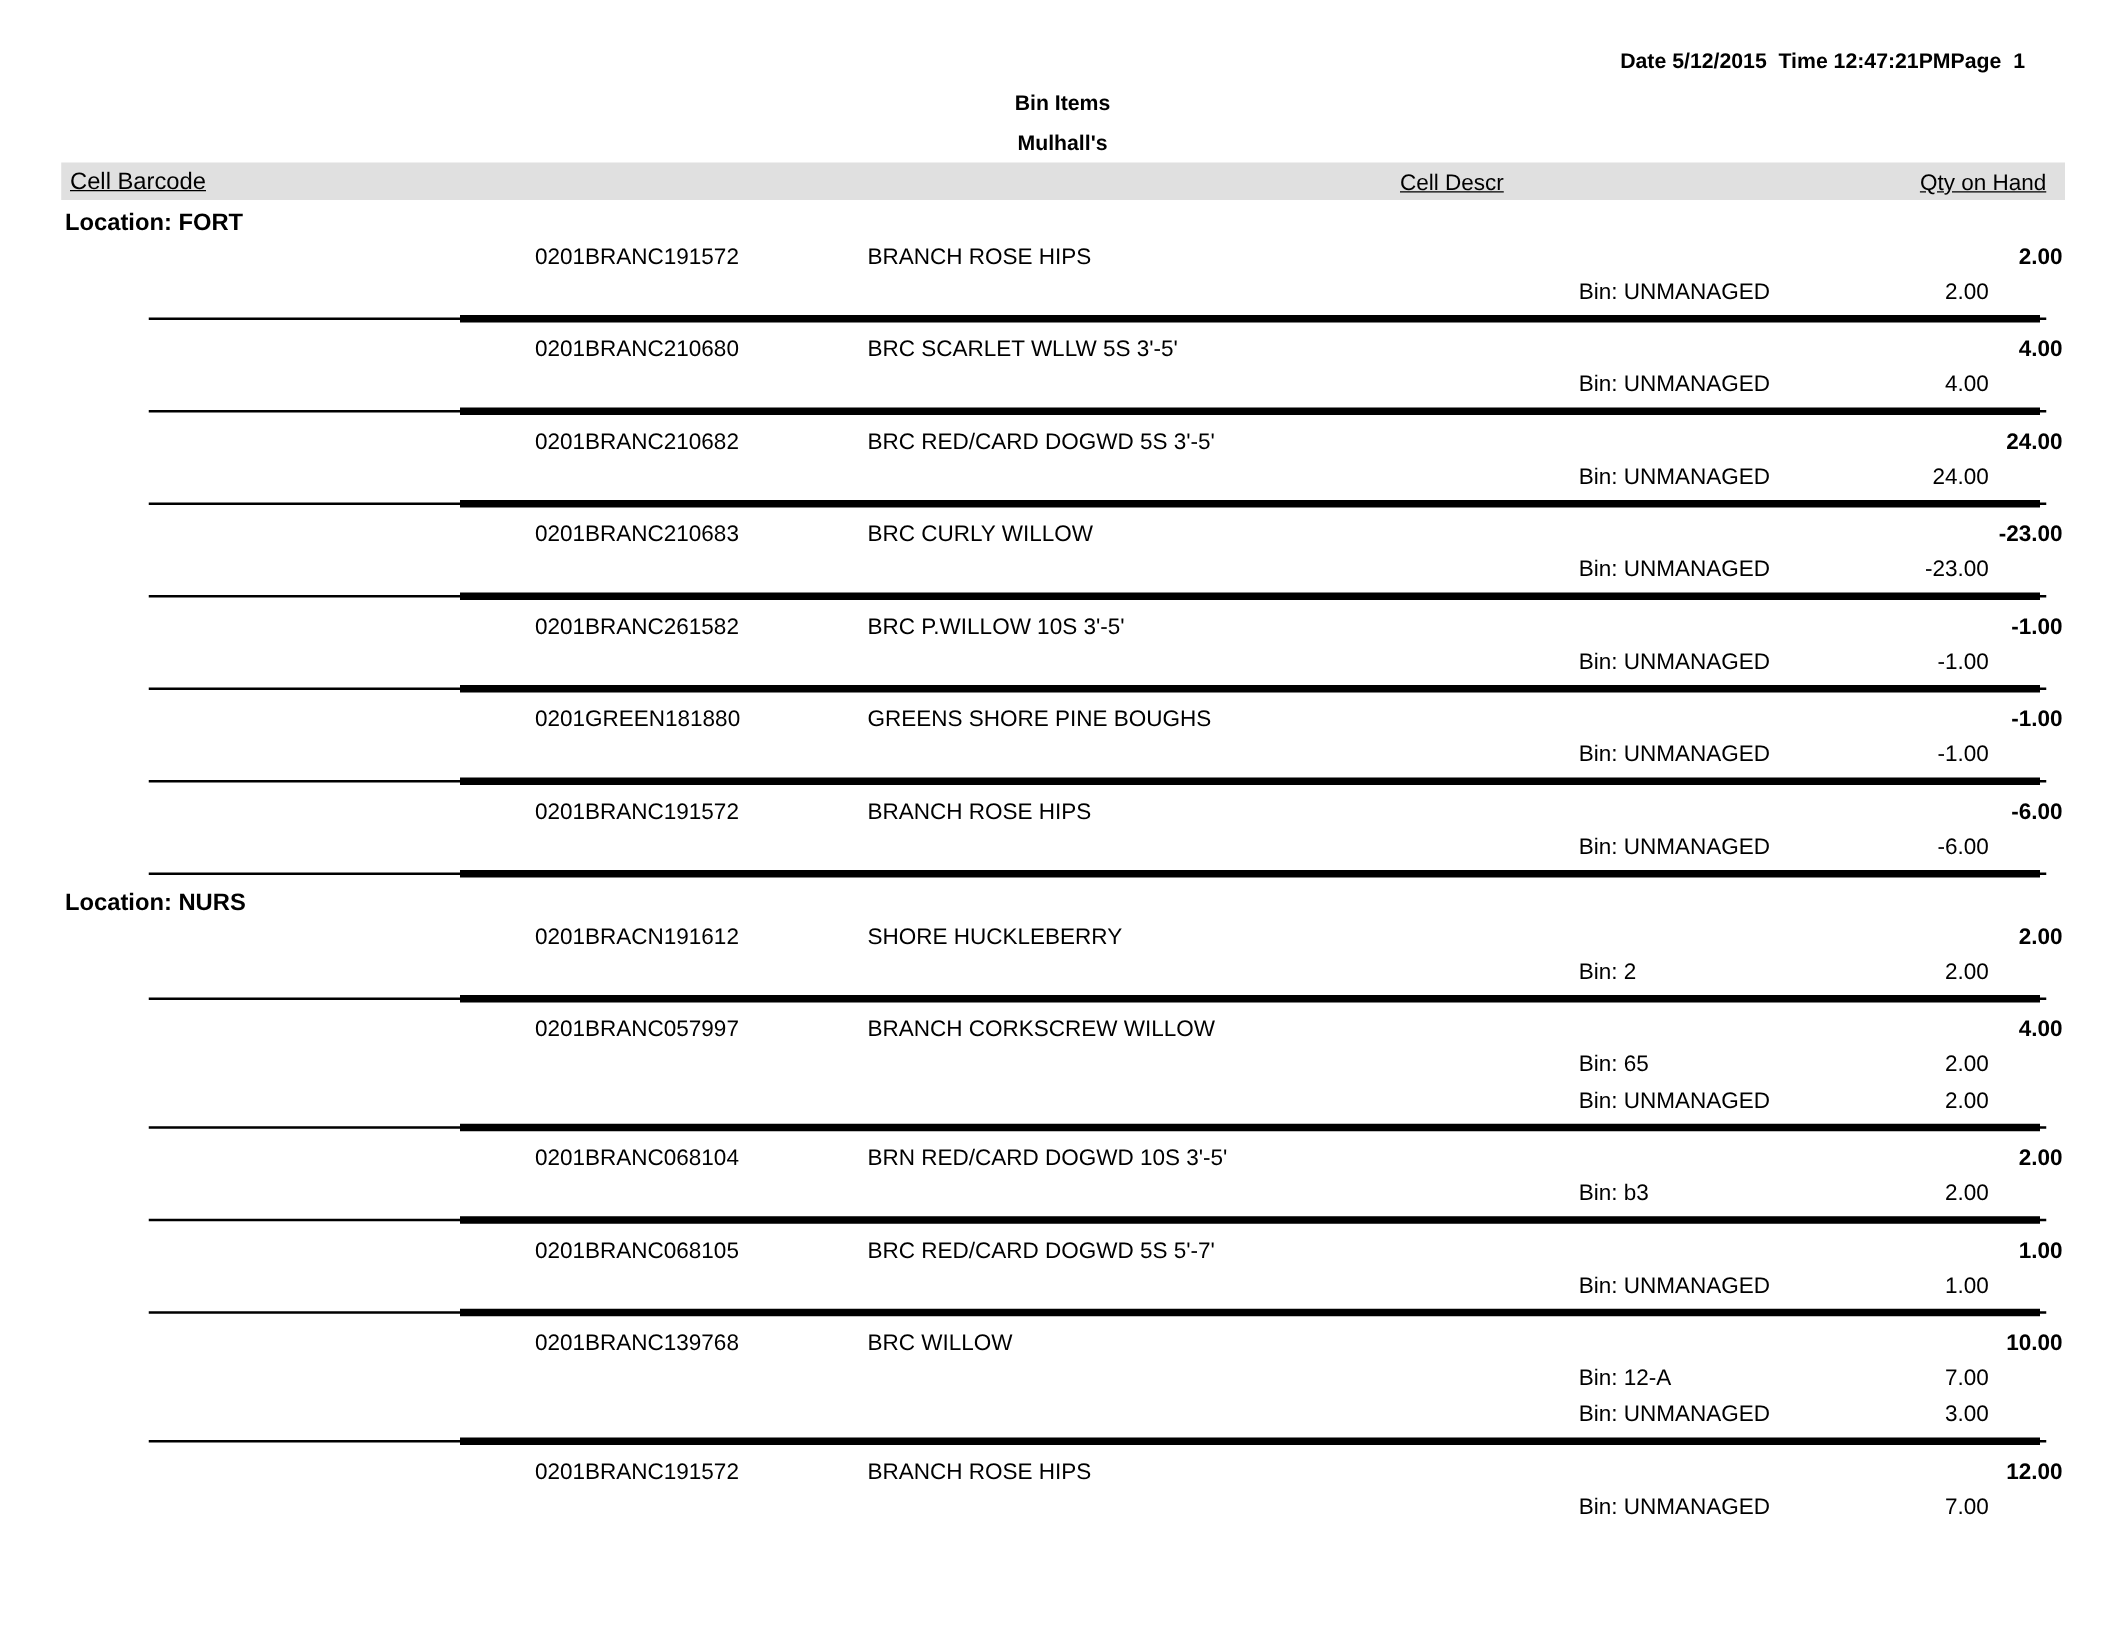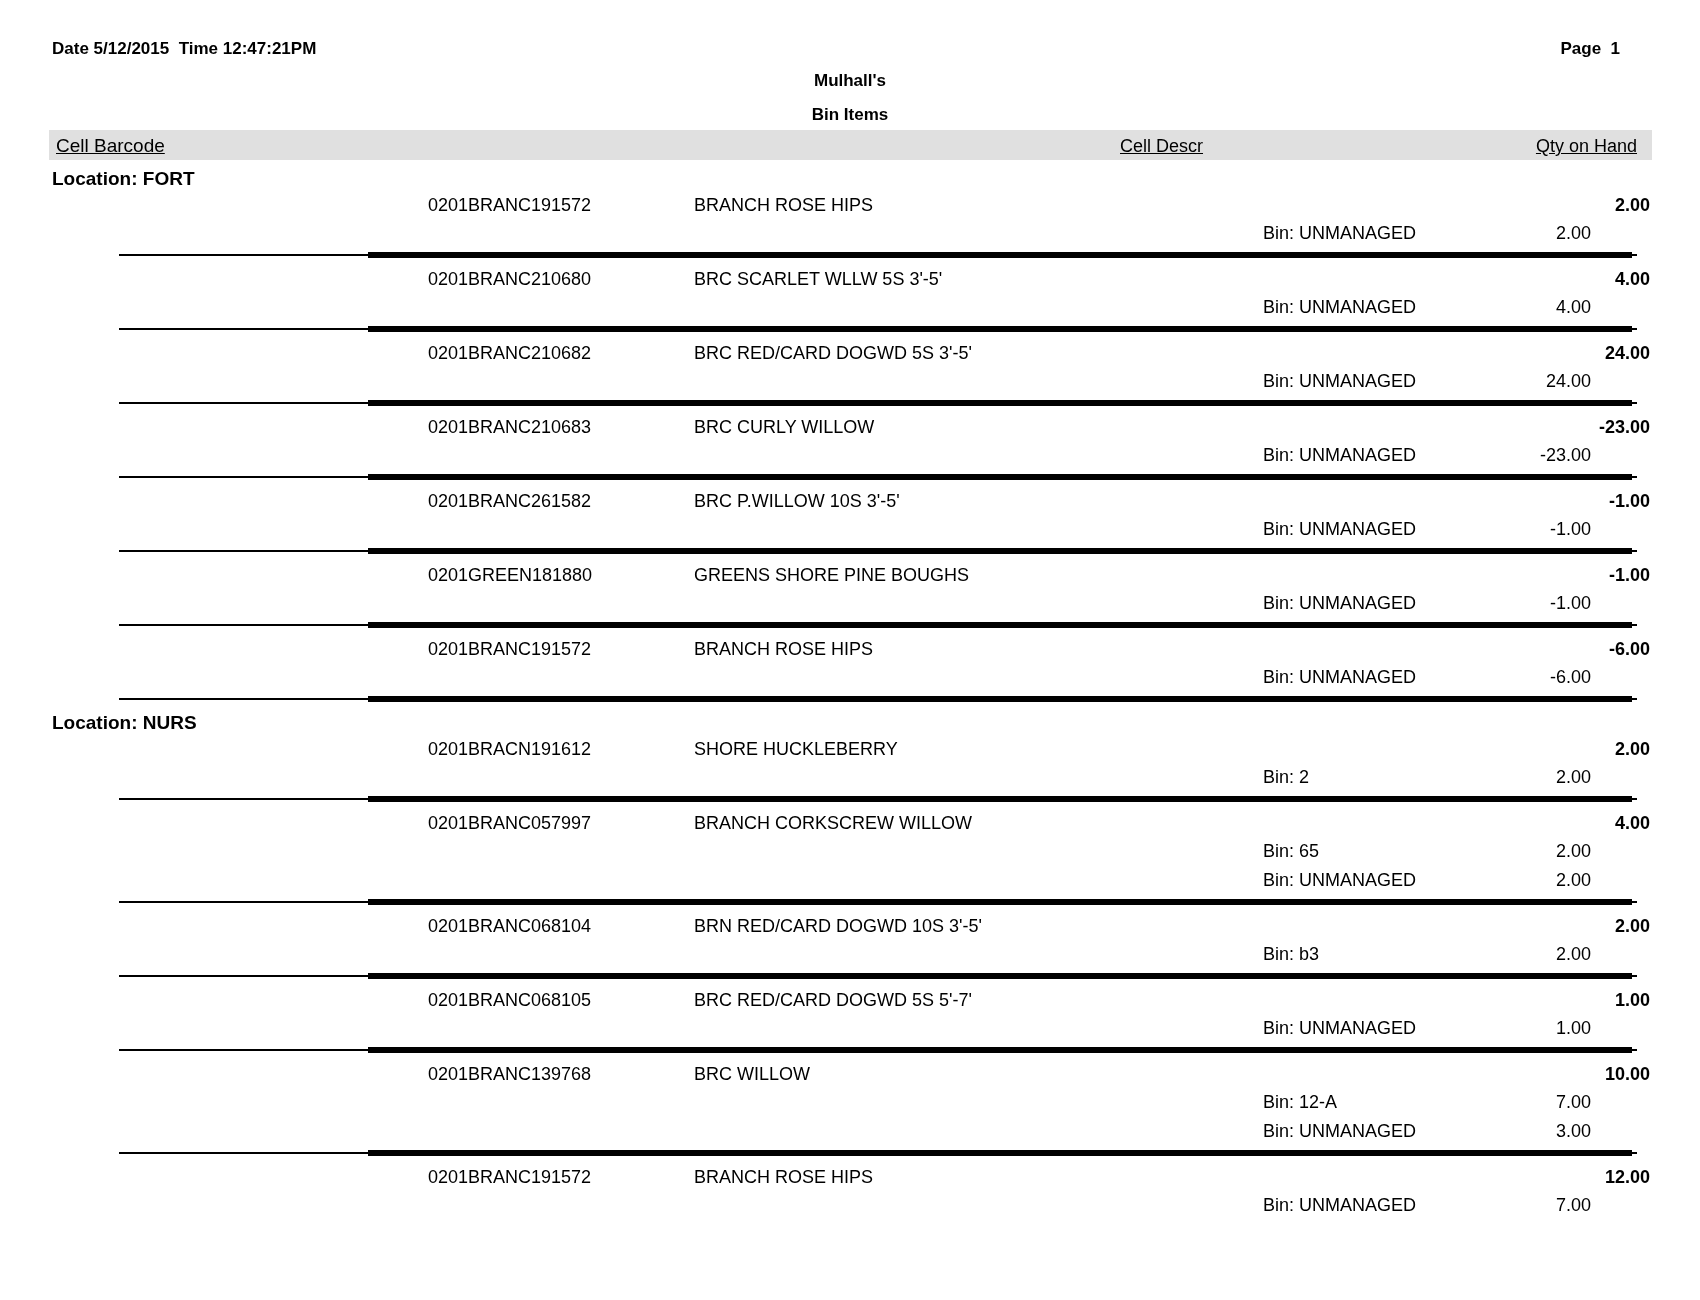--- a/index.html
+++ b/index.html
@@ -3,21 +3,21 @@
 <meta charset="utf-8">
 <style>
   html, body { margin: 0; padding: 0; }
   body {
     width: 1700px; height: 1300px;
     background: #ffffff; color: #000000;
     font-family: "Liberation Sans", sans-serif;
     overflow: hidden;
   }
   .header-row {
-    display: flex; justify-content: space-between;
+    display: flex; justify-content: flex-end;
     padding: 38px 80px 0 52px;
     font-weight: bold; font-size: 17px; line-height: 22px;
   }
   .header-row span { white-space: pre; }
   .title { text-align: center; font-weight: bold; font-size: 17px; line-height: 22px; }
   .company-title { margin-top: 10px; }
   .report-title { margin-top: 12px; }
   .content { margin: 0 50px 0 52px; }
   .colheader-bar {
     position: relative; height: 30px; background: #e0e0e0;
@@ -42,22 +42,22 @@
 </head>
 <body>
 
 <div class="page">
 
   <div class="header-row">
     <span>Date 5/12/2015  Time 12:47:21PM</span>
     <span>Page  1</span>
   </div>
 
+  <div class="title report-title">Bin Items</div>
   <div class="title company-title">Mulhall's</div>
-  <div class="title report-title">Bin Items</div>
 
   <div class="content">
 
     <div class="colheader-bar">
       <span class="ch ch-barcode">Cell Barcode</span>
       <span class="ch ch-descr">Cell Descr</span>
       <span class="ch ch-qty">Qty on Hand</span>
     </div>
 
     <div id="report-body">

